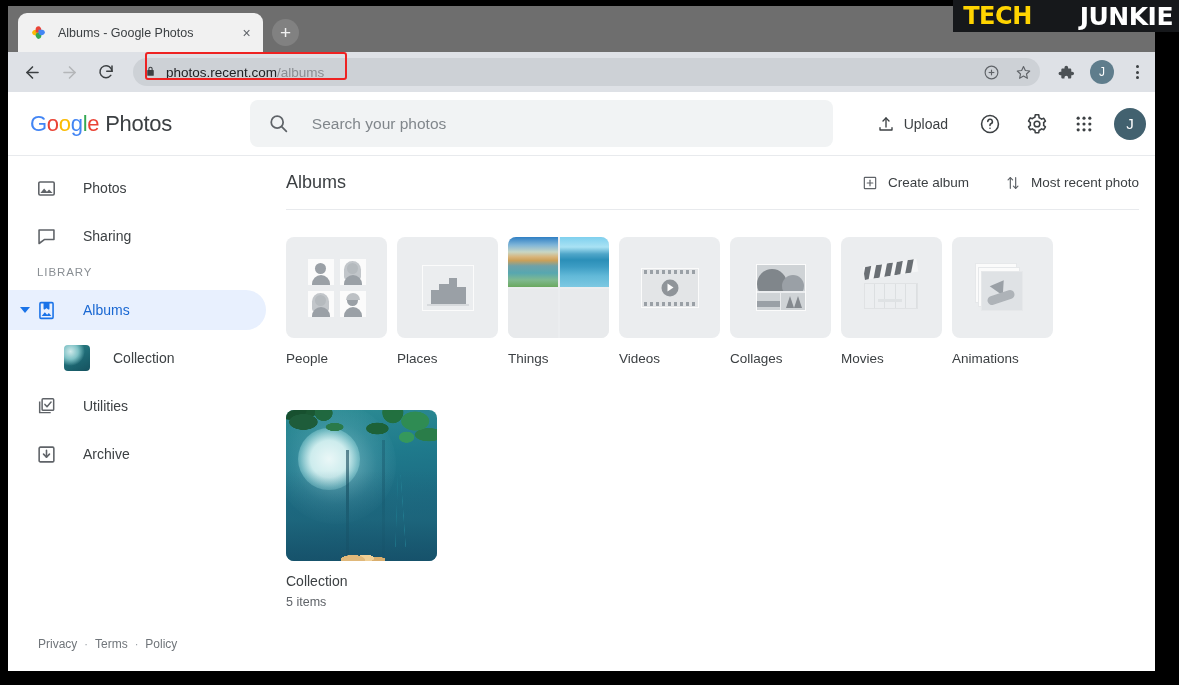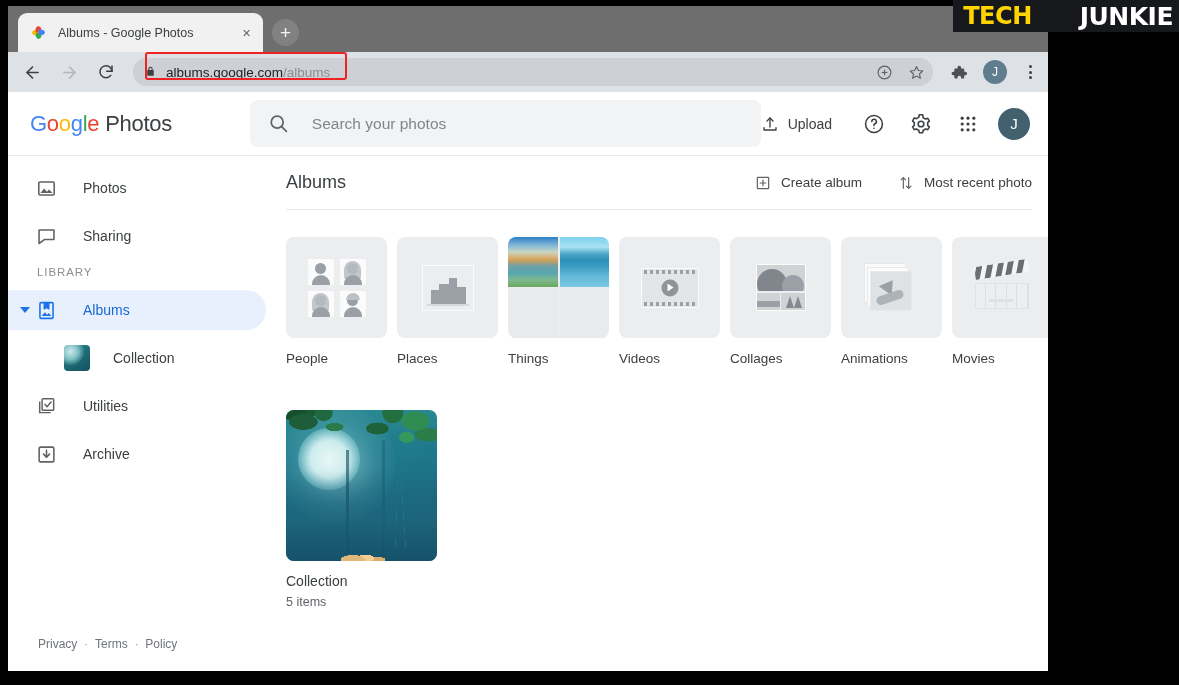--- a/index.html
+++ b/index.html
@@ -12,21 +12,21 @@
 
   
   #frame {
     position: absolute; left: 0; top: 0;
     width: 1179px; height: 685px;
     background: #000;
   }
   #browser {
     position: absolute;
     left: 8px; top: 6px;
-    width: 1040px; height: 665px;
+    width: 1147px; height: 665px;
     background: #fff;
     overflow: hidden;
   }
 
   
   #watermark {
     position: absolute; right: 0; top: 0;
     height: 32px; padding: 0 6px 0 10px;
     display: flex; align-items: center;
     background: #16181b;
@@ -133,21 +133,21 @@
     background: #fff;
     display: flex;
     flex-direction: column;
   }
 
   
   #gp-header {
     height: 64px;
     display: flex; align-items: center;
     border-bottom: 1px solid #e8eaed;
-    padding-left: 22px; padding-right: 18px;
+    padding-left: 22px; padding-right: 9px;
     flex: 0 0 64px;
   }
   #gp-logo { font-size: 22px; letter-spacing: -0.3px; white-space: nowrap; }
   #gp-logo .g1 { color: #4285f4; }
   #gp-logo .g2 { color: #ea4335; }
   #gp-logo .g3 { color: #fbbc05; }
   #gp-logo .g4 { color: #4285f4; }
   #gp-logo .g5 { color: #34a853; }
   #gp-logo .g6 { color: #ea4335; }
   #gp-logo .photos-word { color: #3c4043; margin-left: 6px; }
@@ -460,21 +460,21 @@
           </svg>
       </div>
 
       <div id="omnibox-wrap">
         <div id="omnibox">
           <span id="lock-icon">
             <svg viewBox="0 0 24 24" width="13" height="13" fill="#3c4043">
                 <path d="M17 9h-1V7a4 4 0 0 0-8 0v2H7a1 1 0 0 0-1 1v9a1 1 0 0 0 1 1h10a1 1 0 0 0 1-1v-9a1 1 0 0 0-1-1zm-7-2a2 2 0 0 1 4 0v2h-4V7z"></path>
               </svg>
           </span>
-          <span id="url-text"><span>albums.google.com</span><span class="url-path">/albums</span></span>
+          <span id="url-text"><span>photos.recent.com</span><span class="url-path">/albums</span></span>
         </div>
         <div id="url-highlight"></div>
 
         <div id="omnibox-right">
           <span class="omni-icon">
             <svg viewBox="0 0 24 24" width="17" height="17" fill="none" stroke="currentColor" stroke-width="1.6">
                 <circle cx="12" cy="12" r="9"></circle>
                 <line x1="12" y1="8" x2="12" y2="16"></line>
                 <line x1="8" y1="12" x2="16" y2="12"></line>
               </svg>
@@ -765,53 +765,53 @@
                         <span class="tree" style="left:13px;"></span>
                       </div>
                   </div>
                 </div>
               </div>
               <div class="tile-label">Collages</div>
             </div>
 
             <div class="tile">
               <div class="tile-img">
-                <div class="anim-stack">
-                  <span class="anim-card" style="left:0;top:0;width:42px;height:40px;"></span>
-                  <span class="anim-card" style="left:3px;top:4px;width:42px;height:40px;"></span>
-                  <span class="anim-card anim-front">
-                      <span class="arrow"></span>
-                      <span class="bar"></span>
-                    </span>
-                </div>
-              </div>
-              <div class="tile-label">Animations</div>
-            </div>
-
-            <div class="tile">
-              <div class="tile-img">
                 <div class="clap">
                   <span class="clap-board">
                       <i></i>
                       <i></i>
                       <i></i>
                       <i></i>
                       <i></i>
                     </span>
                   <span class="clap-line"></span>
                   <span class="clap-top">
                       <span class="stripe"></span>
                       <span class="stripe"></span>
                       <span class="stripe"></span>
                       <span class="stripe"></span>
                       <span class="stripe"></span>
                     </span>
                 </div>
               </div>
               <div class="tile-label">Movies</div>
+            </div>
+
+            <div class="tile">
+              <div class="tile-img">
+                <div class="anim-stack">
+                  <span class="anim-card" style="left:0;top:0;width:42px;height:40px;"></span>
+                  <span class="anim-card" style="left:3px;top:4px;width:42px;height:40px;"></span>
+                  <span class="anim-card anim-front">
+                      <span class="arrow"></span>
+                      <span class="bar"></span>
+                    </span>
+                </div>
+              </div>
+              <div class="tile-label">Animations</div>
             </div>
           </div>
 
           <div id="album-area">
             <div id="album-card">
               <div id="album-thumb">
                 <span class="glow"></span>
                 <span class="moon"></span>
                 <span class="trunk" style="left:60px;top:40px;height:110px;"></span>
                 <span class="trunk" style="left:96px;top:30px;height:120px;opacity:.5;"></span>

